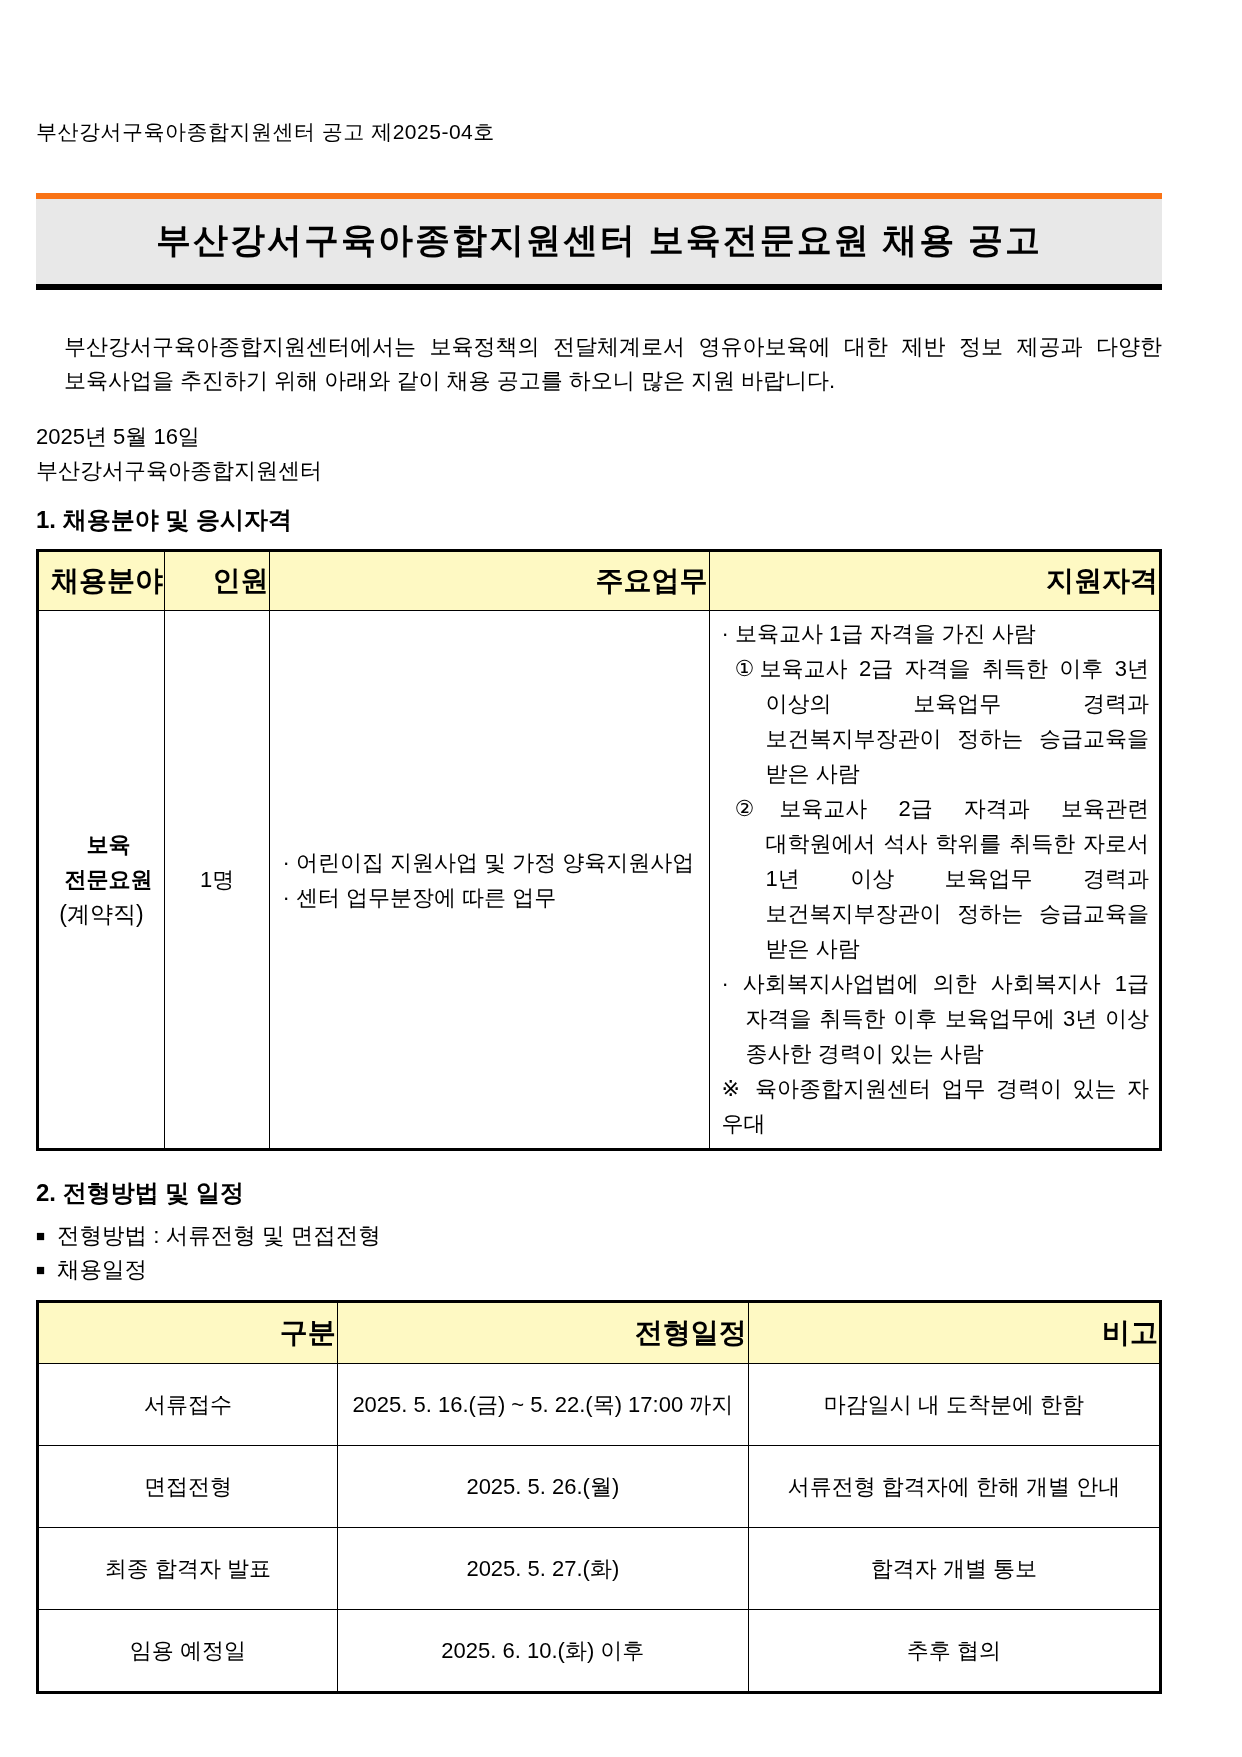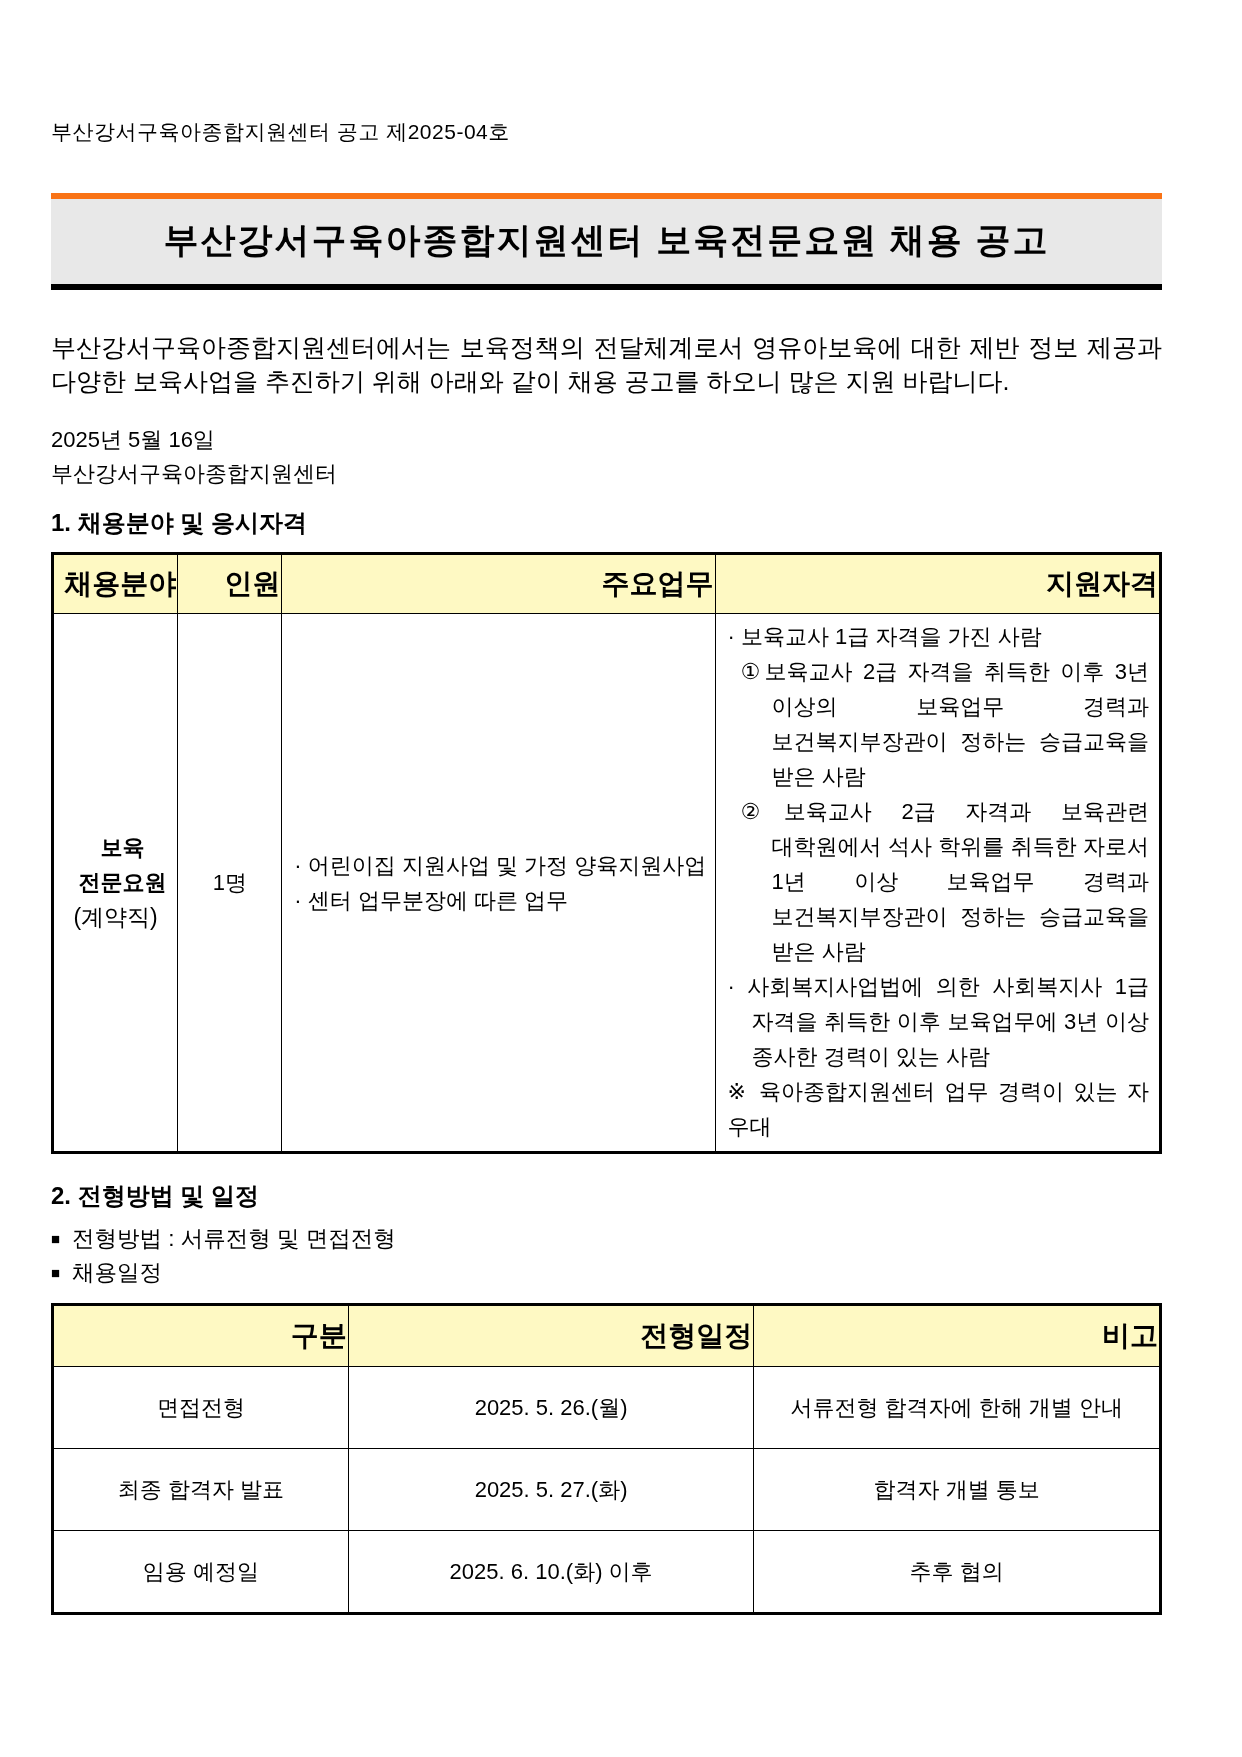--- a/index.html
+++ b/index.html
@@ -5,43 +5,44 @@
   html, body { margin: 0; padding: 0; }
   body {
     width: 1242px; height: 1757px;
     background: #ffffff;
     font-family: "Liberation Sans", "DejaVu Sans", sans-serif;
     color: #000;
   }
   .page {
     box-sizing: border-box;
     width: 1242px; height: 1757px;
-    padding: 118px 80px 0 51px;
+    padding: 118px 80px 0 36px;
     overflow: hidden;
   }
   .doc-number { font-size: 21px; letter-spacing: 0.5px; }
 
   .title-block {
     margin-top: 47px;
     background: #e8e8e8;
     border-top: 6px solid #f97316;
     border-bottom: 6px solid #000;
     text-align: center;
     padding: 18px 0 20px 0;
   }
   .title-block .title-text {
     font-size: 35px; font-weight: bold; letter-spacing: 2px;
   }
 
   .intro {
     margin-top: 40px;
-    font-size: 25px;
+    font-size: 22px;
     line-height: 34px;
     text-align: justify;
     word-break: keep-all;
+    margin-left: 28px;
   }
 
   .date-block { font-size: 22px; line-height: 34px; }
 
   .sec-heading { font-size: 24px; font-weight: bold; }
   .sec1-heading { margin-top: 16px; }
   .sec2-heading { margin-top: 26px; }
 
   table { width: 100%; border-collapse: collapse; table-layout: fixed; margin-top: 13px; }
   table, th, td { border: 1.5px solid #000; }
@@ -161,20 +162,25 @@
     </colgroup>
     <thead>
       <tr>
         <th>구분</th>
         <th>전형일정</th>
         <th>비고</th>
       </tr>
     </thead>
     <tbody>
       <tr>
+        <td>서류접수</td>
+        <td>2025. 5. 16.(금) ~ 5. 22.(목) 17:00 까지</td>
+        <td>마감일시 내 도착분에 한함</td>
+      </tr>
+      <tr>
         <td>면접전형</td>
         <td>2025. 5. 26.(월)</td>
         <td>서류전형 합격자에 한해 개별 안내</td>
       </tr>
       <tr>
         <td>최종 합격자 발표</td>
         <td>2025. 5. 27.(화)</td>
         <td>합격자 개별 통보</td>
       </tr>
       <tr>

